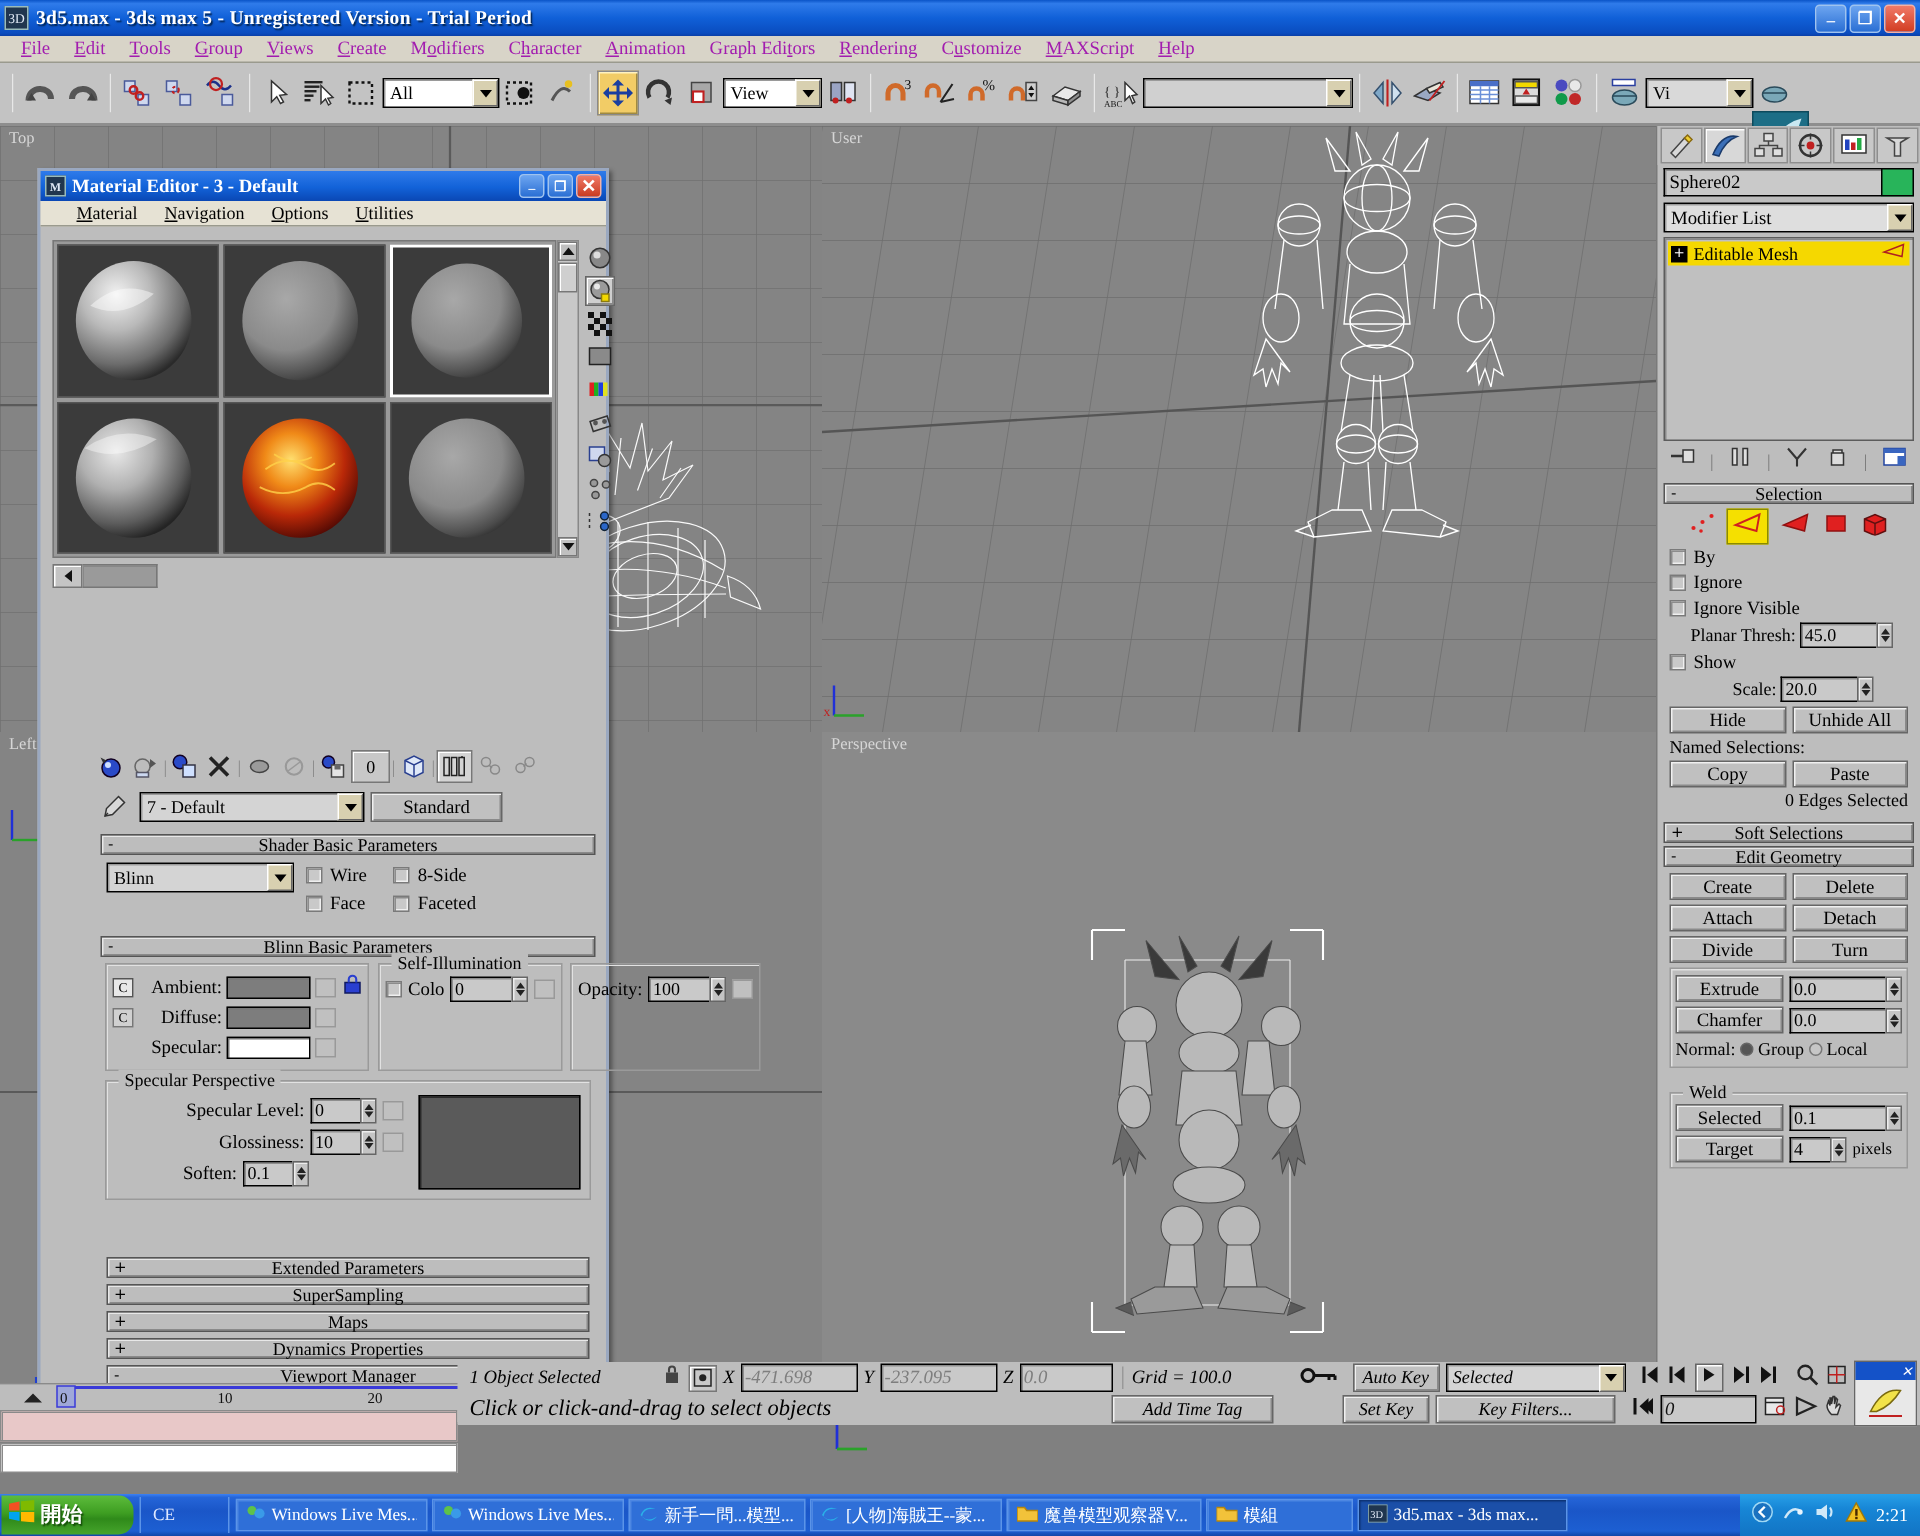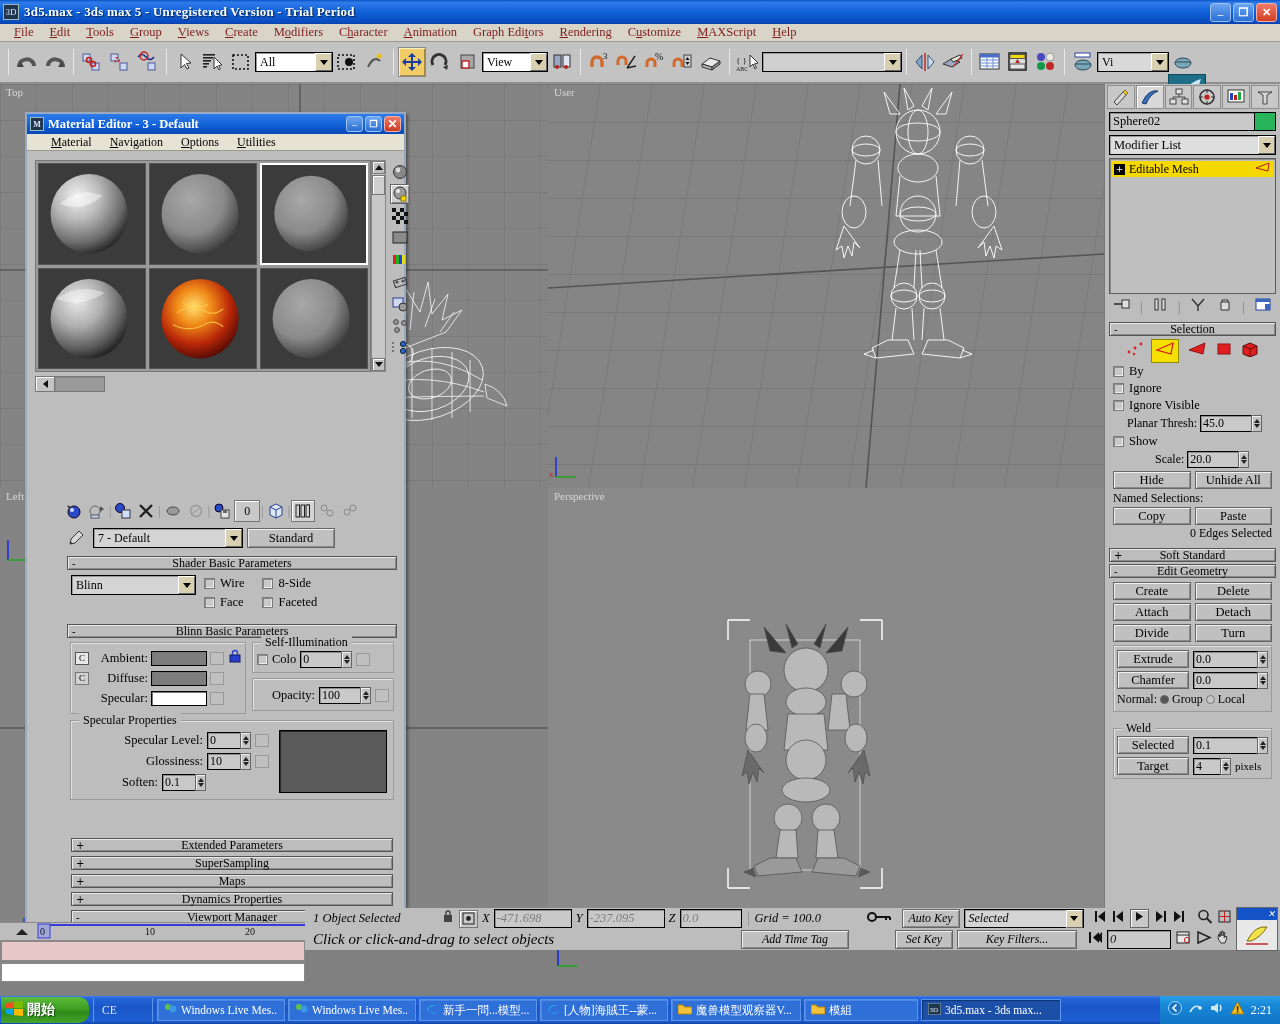--- a/index.html
+++ b/index.html
@@ -28,21 +28,21 @@
   .tbtn { width:21px;height:19px; border:1px solid #9fc3ef; border-radius:3px;
     display:flex;align-items:center;justify-content:center; font-size:11px; color:#fff; font-weight:bold;
     background:linear-gradient(180deg,#6da5f0,#2a6fd4);}
   .tbtn.close { background:linear-gradient(180deg,#f07a68,#d23d22); border-color:#f3b2a5; }
 
   
   .menubar {
     position:absolute; left:0; top:24px; width:1280px; height:18px;
     background:#d8d4c8; display:flex; align-items:center; padding-left:6px;
     border-bottom:1px solid #9a9a8e;
-    font-family:"Liberation Serif", serif; font-size:12.5px; color:#7f1d1d;
+    font-family:"Liberation Serif", serif; font-size:12.5px; color:#a21caf;
   }
   .menubar .mi { padding:0 8px; cursor:default; }
   .menubar .mi u { text-decoration:underline; }
 
   
   .toolbar {
     position:absolute; left:0; top:42px; width:1280px; height:42px;
     background:#c3c3c3; border-bottom:2px solid #8e8e8e;
     display:flex; align-items:center; padding-left:4px; gap:0px;
   }
@@ -753,21 +753,21 @@
           <div class="btn3d" style="flex:1">Copy</div>
           <div class="btn3d dis" style="flex:1">Paste</div>
         </div>
         <div style="font-size:12px;text-align:right;margin-top:1px">0 Edges Selected</div>
       </div>
     </div>
 
     <div class="rollup" style="margin-top:4px">
       <div class="roll-head">
         <span class="sign">+</span>
-        <span>Soft Standard</span>
+        <span>Soft Selections</span>
       </div>
     </div>
 
     <div class="rollup" style="margin-top:2px">
       <div class="roll-head">
         <span class="sign">-</span>
         <span>Edit Geometry</span>
       </div>
       <div class="roll-body" style="padding:4px 4px 2px 4px">
         <div style="display:flex;gap:4px;margin-bottom:3px">
@@ -1190,21 +1190,21 @@
             <span style="width:14px;height:13px;background:#c0c0c0;border:1px solid #999"></span>
           </div>
           <div style="display:flex;align-items:center;gap:3px;height:20px">
             <span style="width:14px;height:13px"></span>
             <span style="font-size:12.5px;width:56px;text-align:right">Specular:</span>
             <span class="sw" style="width:56px;height:15px;background:#ffffff"></span>
             <span style="width:14px;height:13px;background:#c0c0c0;border:1px solid #999"></span>
           </div>
         </div>
 
-        <div style="width:152px;display:flex;flex-direction:column;gap:5px">
+        <div style="width:152px;display:flex;gap:5px">
           <div class="grp" style="padding:8px 4px 4px 4px;position:relative">
             <span class="grp-title">Self-Illumination</span>
             <div style="display:flex;align-items:center;gap:4px">
               <span class="chk"></span>
               <span style="font-size:12.5px">Colo</span>
               <div class="spin" style="width:52px">
                 <div class="sfield" style="color:#000">0</div>
                 <div class="sarrows">
                     <i class="up"></i>
                     <i class="dn"></i>
@@ -1223,21 +1223,21 @@
                     <i class="dn"></i>
                   </div>
               </div>
               <span style="width:14px;height:13px;background:#c0c0c0;border:1px solid #999"></span>
             </div>
           </div>
         </div>
       </div>
 
       <div class="grp" style="margin:2px 3px;padding:9px 6px 6px 6px;position:relative;display:flex;gap:10px">
-        <span class="grp-title">Specular Properties</span>
+        <span class="grp-title">Specular Perspective</span>
         <div style="flex:1">
           <div style="display:flex;align-items:center;gap:4px;height:21px;justify-content:flex-end">
             <span style="font-size:12.5px">Specular Level:</span>
             <div class="spin" style="width:44px">
               <div class="sfield" style="color:#000">0</div>
               <div class="sarrows">
                   <i class="up"></i>
                   <i class="dn"></i>
                 </div>
             </div>
@@ -1477,21 +1477,21 @@
               <path d="M1 7 q3 -7 10 -4 q-8 -1 -9 5 q4 4 10 0 q-5 6 -11 -1 z" fill="#2ab0e8"></path>
             </svg></span>
         <span class="nowrap">[人物]海賊王--蒙...</span>
       </div>
       <div class="tbitem" style="width:130px">
         <span><svg width="14" height="12" viewBox="0 0 14 12">
               <path d="M0 2 h5 l1.5 2 h7.5 v7 h-14 z" fill="#f2c23a" stroke="#b8860a"></path>
             </svg></span>
         <span class="nowrap">魔兽模型观察器V...</span>
       </div>
-      <div class="tbitem" style="width:114px">
+      <div class="tbitem" style="width:98px">
         <span><svg width="14" height="12" viewBox="0 0 14 12">
               <path d="M0 2 h5 l1.5 2 h7.5 v7 h-14 z" fill="#f2c23a" stroke="#b8860a"></path>
             </svg></span>
         <span class="nowrap">模組</span>
       </div>
       <div class="tbitem act" style="width:140px">
         <span><svg width="13" height="12" viewBox="0 0 13 12">
               <rect x="0" y="0" width="13" height="12" fill="#20364f" stroke="#9bb"></rect>
               <text x="1.5" y="9" font-size="7" fill="#dfe8f5" font-family="serif">3D</text>
             </svg></span>

